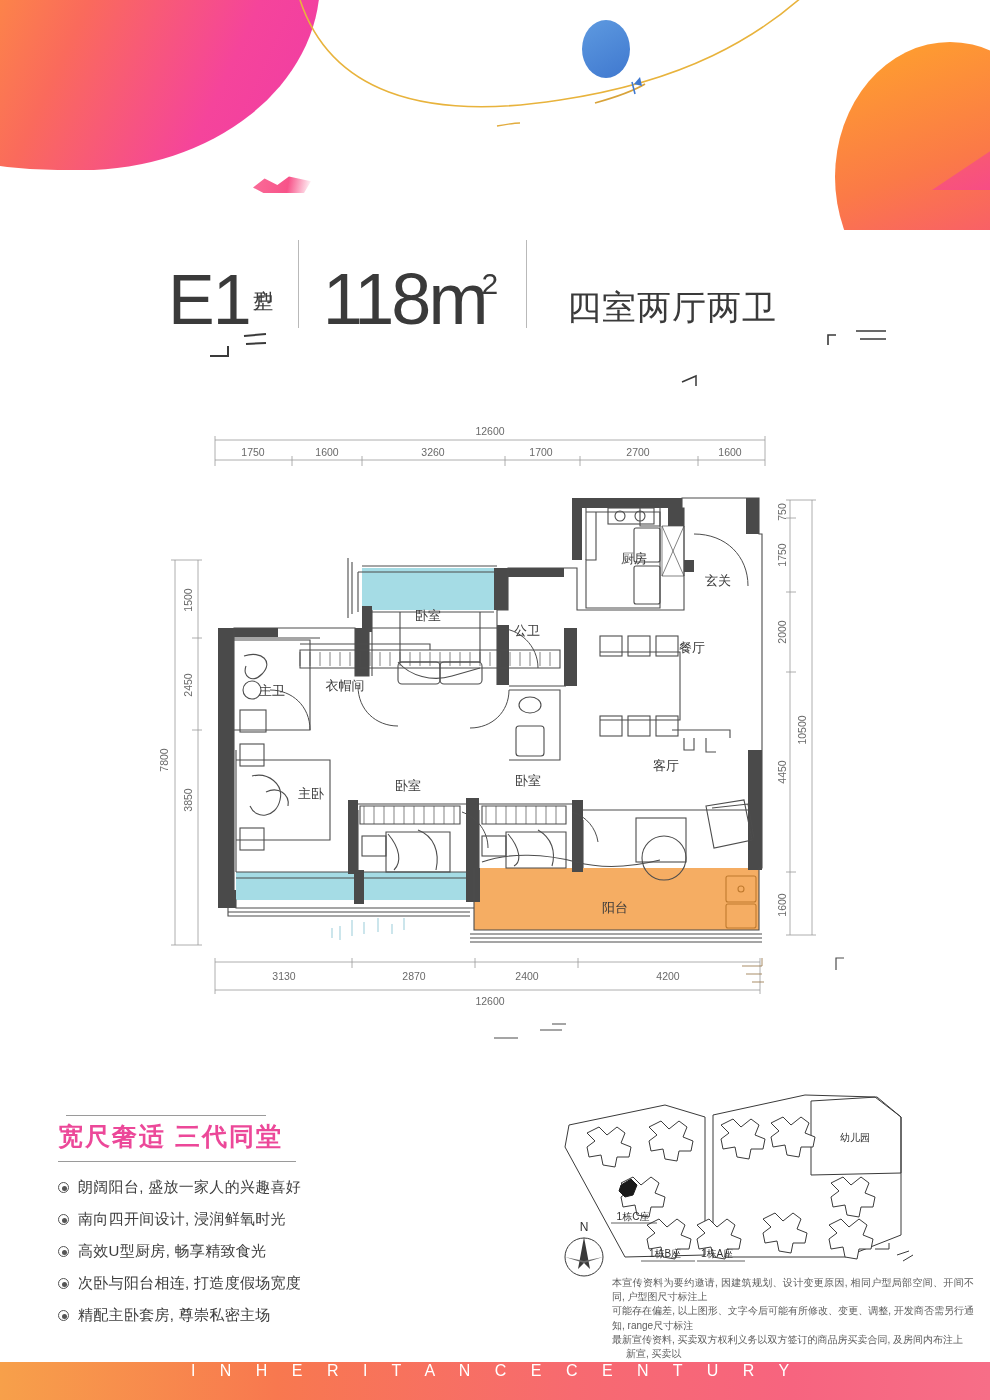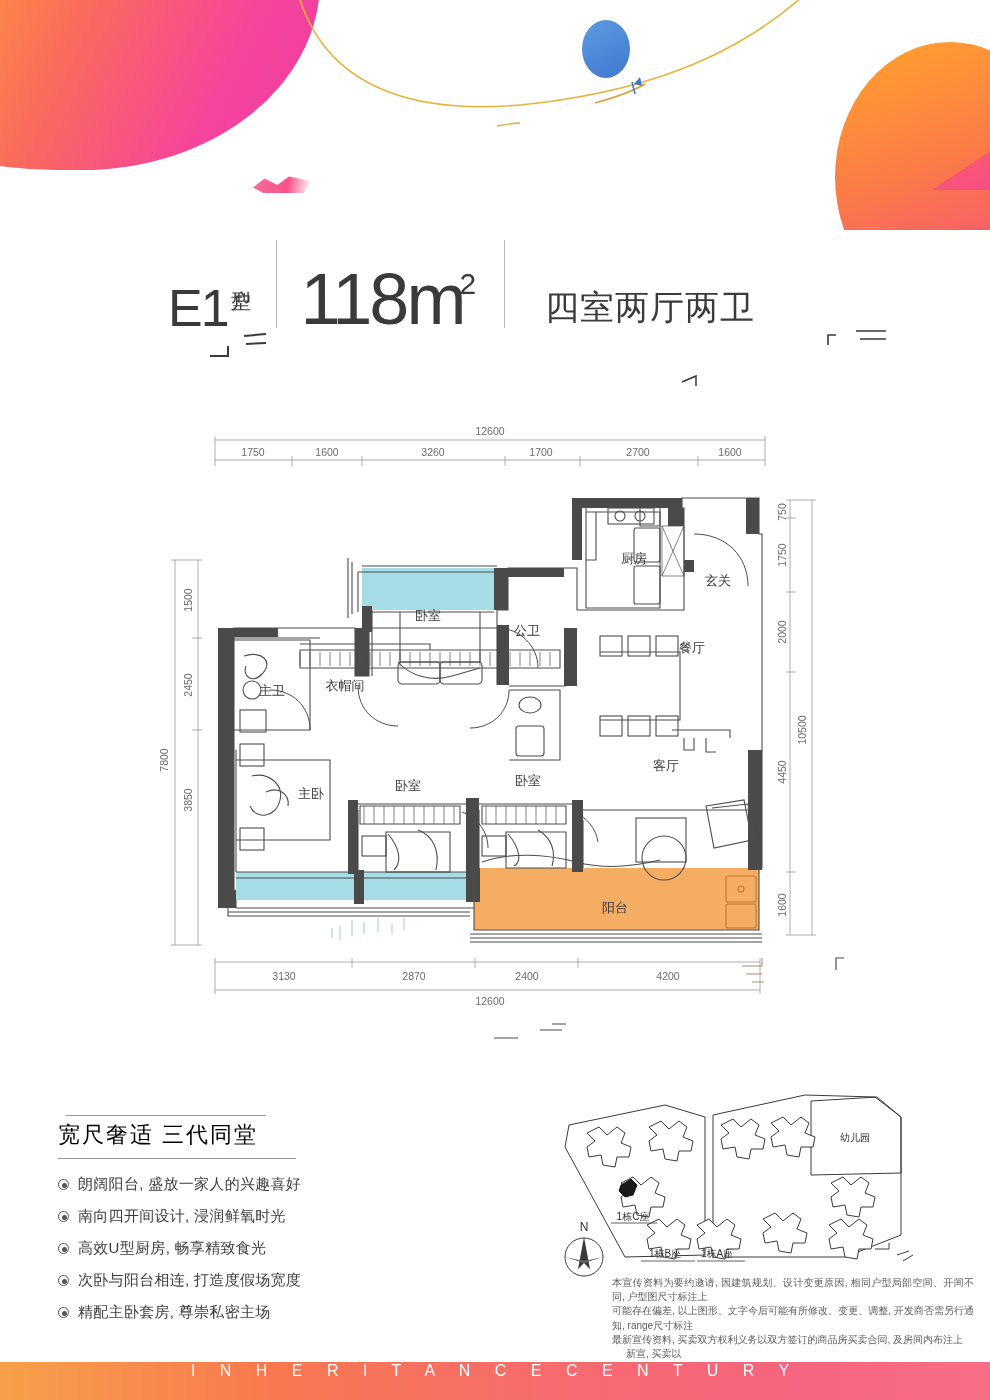--- a/index.html
+++ b/index.html
@@ -34,40 +34,40 @@
   .curve { position:absolute; left:0; top:0; width:990px; height:230px; }
   .tick-pink {
     position:absolute; left:253px; top:175px; width:58px; height:18px;
     background:linear-gradient(100deg,#f95f8f 0%,#f7447f 60%,#ffffff 100%);
     clip-path:polygon(0 70%,20% 20%,42% 55%,62% 8%,100% 35%,88% 100%,18% 100%);
     opacity:.92;
   }
 
   
   .title-row { position:absolute; left:168px; top:240px; display:flex; align-items:flex-end; }
-  .t-e1 { font-size:52px; font-weight:400; letter-spacing:-2px; color:#3a3a3a; line-height:.88;
+  .t-e1 { font-size:70px; font-weight:400; letter-spacing:-2px; color:#3a3a3a; line-height:.88;
           font-family:"Liberation Sans",sans-serif; }
   .t-hx { font-size:20px; color:#3a3a3a; line-height:1.0; margin:0 0 8px 4px;
           writing-mode:vertical-rl; letter-spacing:1px; height:60px; position:relative; top:10px; }
   .vsep { width:1px; height:88px; background:#b9b9b9; margin:0 24px 4px 24px; }
   .t-area { font-size:72px; font-weight:400; color:#3a3a3a; line-height:.9; letter-spacing:-3px; position:relative; }
   .t-area .sup { font-size:30px; position:relative; top:-30px; left:-4px; letter-spacing:0; }
   .t-right { margin-left:16px; padding-bottom:6px; }
   .t-rooms { font-size:34px; color:#3a3a3a; letter-spacing:1px; line-height:1.1; }
   .t-unit { font-size:20px; color:#4a4a4a; text-align:center; margin-top:6px; letter-spacing:0px; }
 
   
   .scratch { position:absolute; background:transparent; pointer-events:none; }
 
   
   #plan-wrap { position:absolute; left:0; top:400px; width:848px; height:640px; }
 
   
   .features { position:absolute; left:58px; top:1115px; width:340px; }
-  .feat-title { font-size:22px; font-weight:400; color:#000000; letter-spacing:2px; padding-bottom:6px; }
+  .feat-title { font-size:25px; font-weight:700; color:#ec4899; letter-spacing:2px; padding-bottom:6px; }
   .feat-rule-top { width:200px; height:1px; background:#9a9a9a; margin-left:8px; margin-bottom:4px; }
   .feat-rule-bot { width:238px; height:1px; background:#9a9a9a; margin-top:2px; }
   .feat-list { margin-top:16px; }
   .feat-item { display:flex; align-items:center; margin-bottom:13px; font-size:15px; color:#3d3d3d; letter-spacing:.3px; }
   .bullet { width:11px; height:11px; border:1px solid #555; border-radius:50%; margin-right:9px;
             position:relative; flex:none; }
   .bullet::after { content:""; position:absolute; left:2.5px; top:2.5px; width:5px; height:5px;
             background:#555; border-radius:50%; }
 
   

